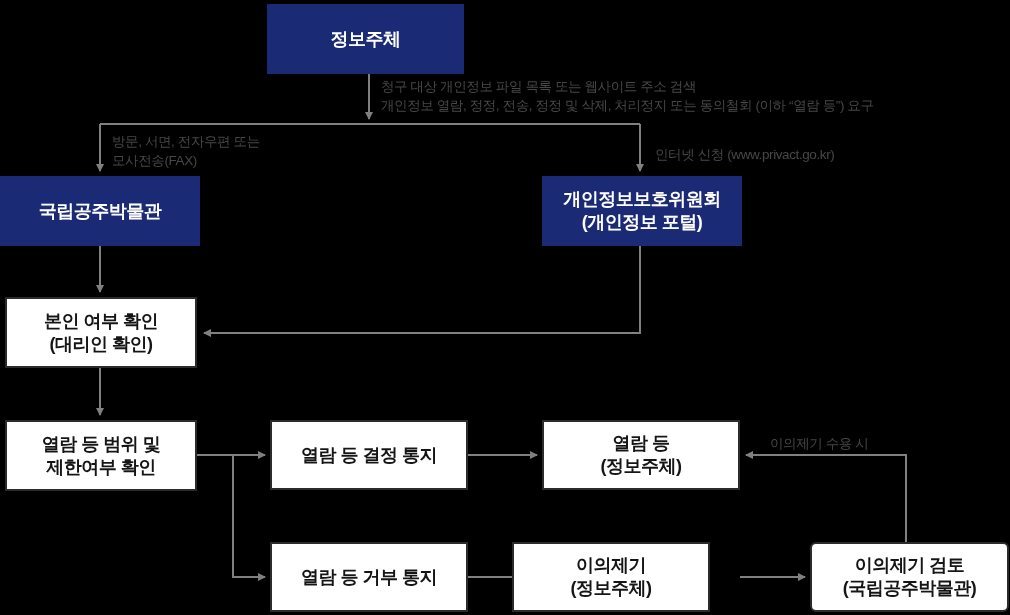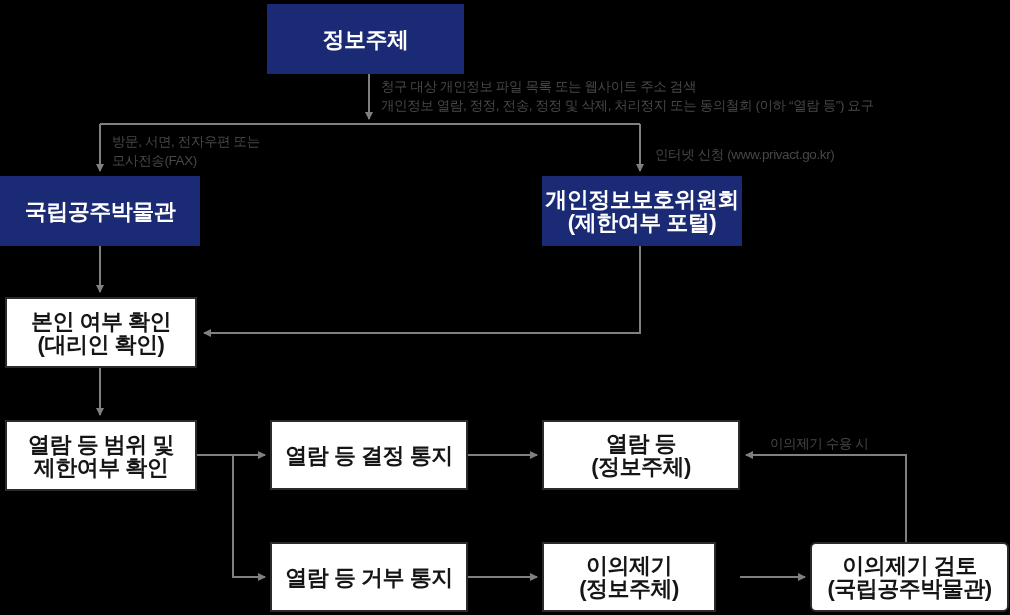--- a/index.html
+++ b/index.html
@@ -16,21 +16,21 @@
     width:1010px;height:615px;
     background:var(--bg);
     font-family:"Liberation Sans","DejaVu Sans",sans-serif;
     overflow:hidden;
   }
   .node{
     position:absolute;
     display:flex;flex-direction:column;align-items:center;justify-content:center;
     text-align:center;
     font-weight:bold;
-    font-size:22px;
+    font-size:18px;
     line-height:23px;
     box-sizing:border-box;
     letter-spacing:-0.5px;
   }
   .node.navy{
     background:var(--navy);
     color:#ffffff;
     border:1px solid var(--navy);
   }
   .node.white{
@@ -93,21 +93,21 @@
   <div class="node navy" style="left:267px;top:4px;width:197px;height:70px;">
     <span>정보주체</span>
   </div>
 
   <div class="node navy" style="left:0px;top:176px;width:200px;height:70px;">
     <span>국립공주박물관</span>
   </div>
 
   <div class="node navy" style="left:542px;top:176px;width:200px;height:70px;">
     <span>개인정보보호위원회</span>
-    <span>(제한여부 포털)</span>
+    <span>(개인정보 포털)</span>
   </div>
 
   <div class="node white" style="left:5px;top:297px;width:192px;height:71px;">
     <span>본인 여부 확인</span>
     <span>(대리인 확인)</span>
   </div>
 
   <div class="node white" style="left:5px;top:420px;width:192px;height:71px;">
     <span>열람 등 범위 및</span>
     <span>제한여부 확인</span>
@@ -119,21 +119,21 @@
 
   <div class="node white" style="left:542px;top:420px;width:198px;height:70px;">
     <span>열람 등</span>
     <span>(정보주체)</span>
   </div>
 
   <div class="node white" style="left:270px;top:542px;width:198px;height:70px;">
     <span>열람 등 거부 통지</span>
   </div>
 
-  <div class="node white" style="left:542px;top:542px;width:174px;height:70px;">
+  <div class="node white" style="left:512px;top:542px;width:198px;height:70px;">
     <span>이의제기</span>
     <span>(정보주체)</span>
   </div>
 
   <div class="node white" style="left:810px;top:542px;width:199px;height:70px;border-radius:6px;">
     <span>이의제기 검토</span>
     <span>(국립공주박물관)</span>
   </div>
 
   <div class="edge-label" style="left:381px;top:77px;">

